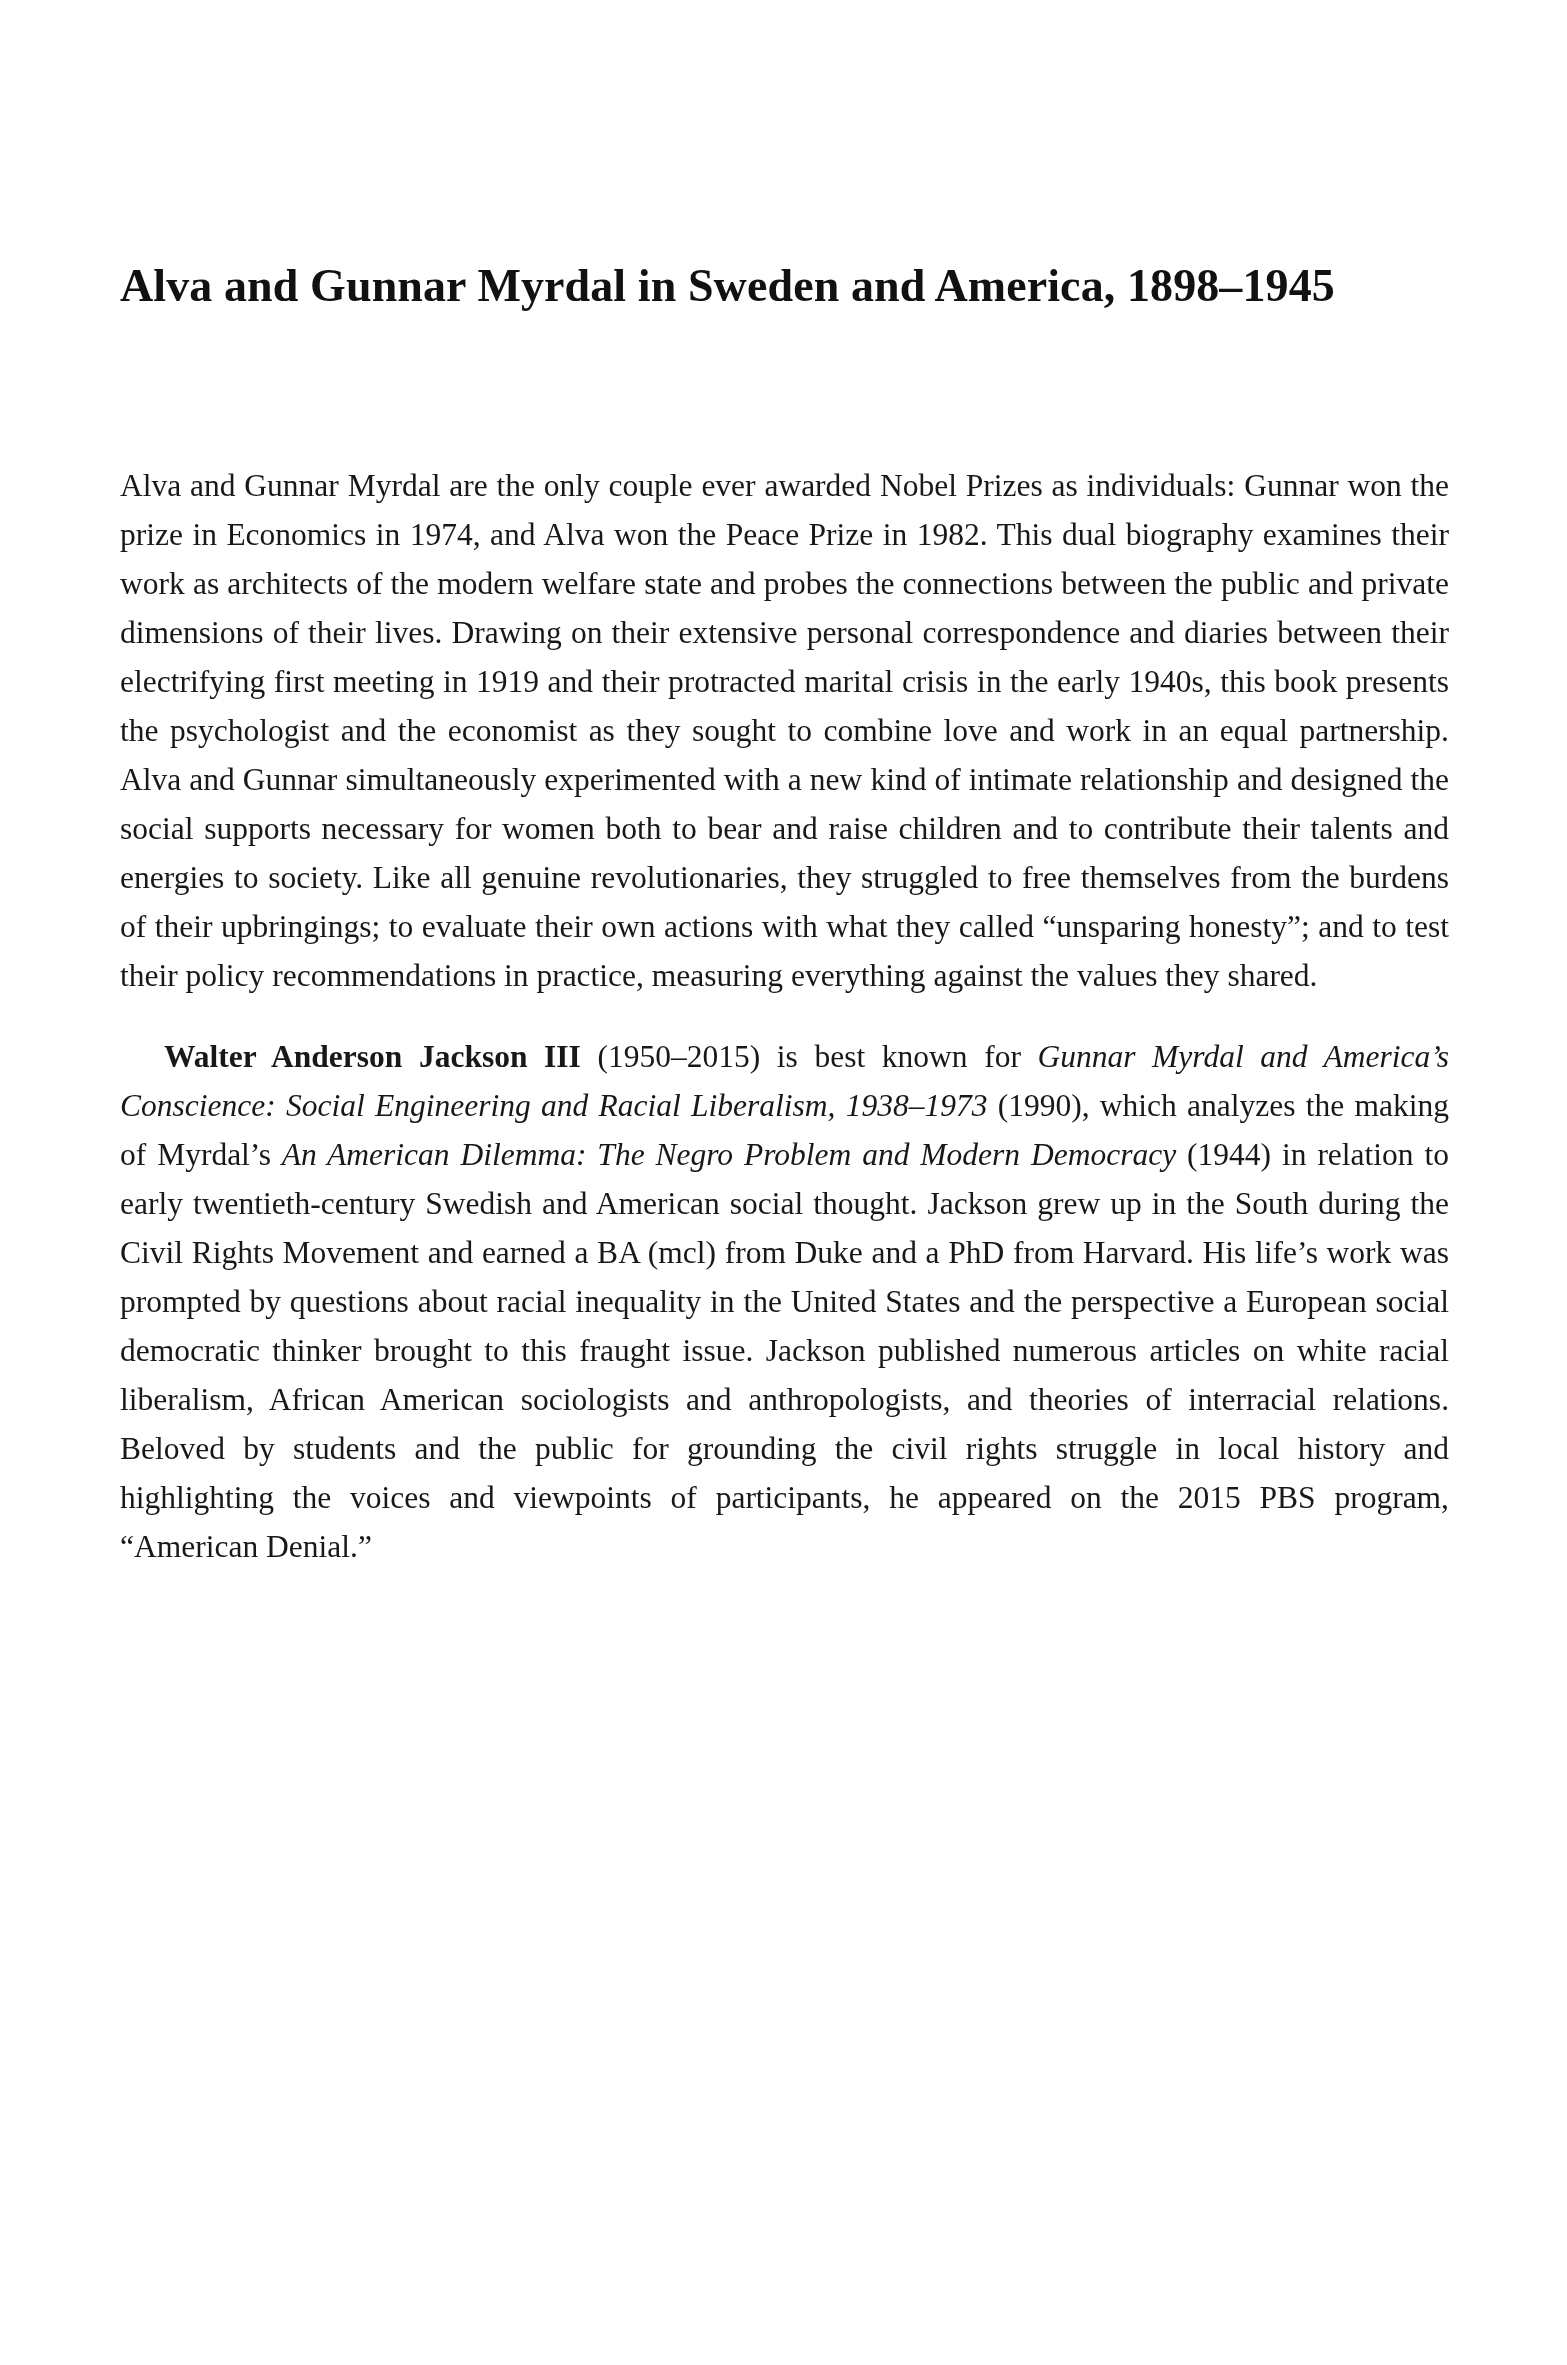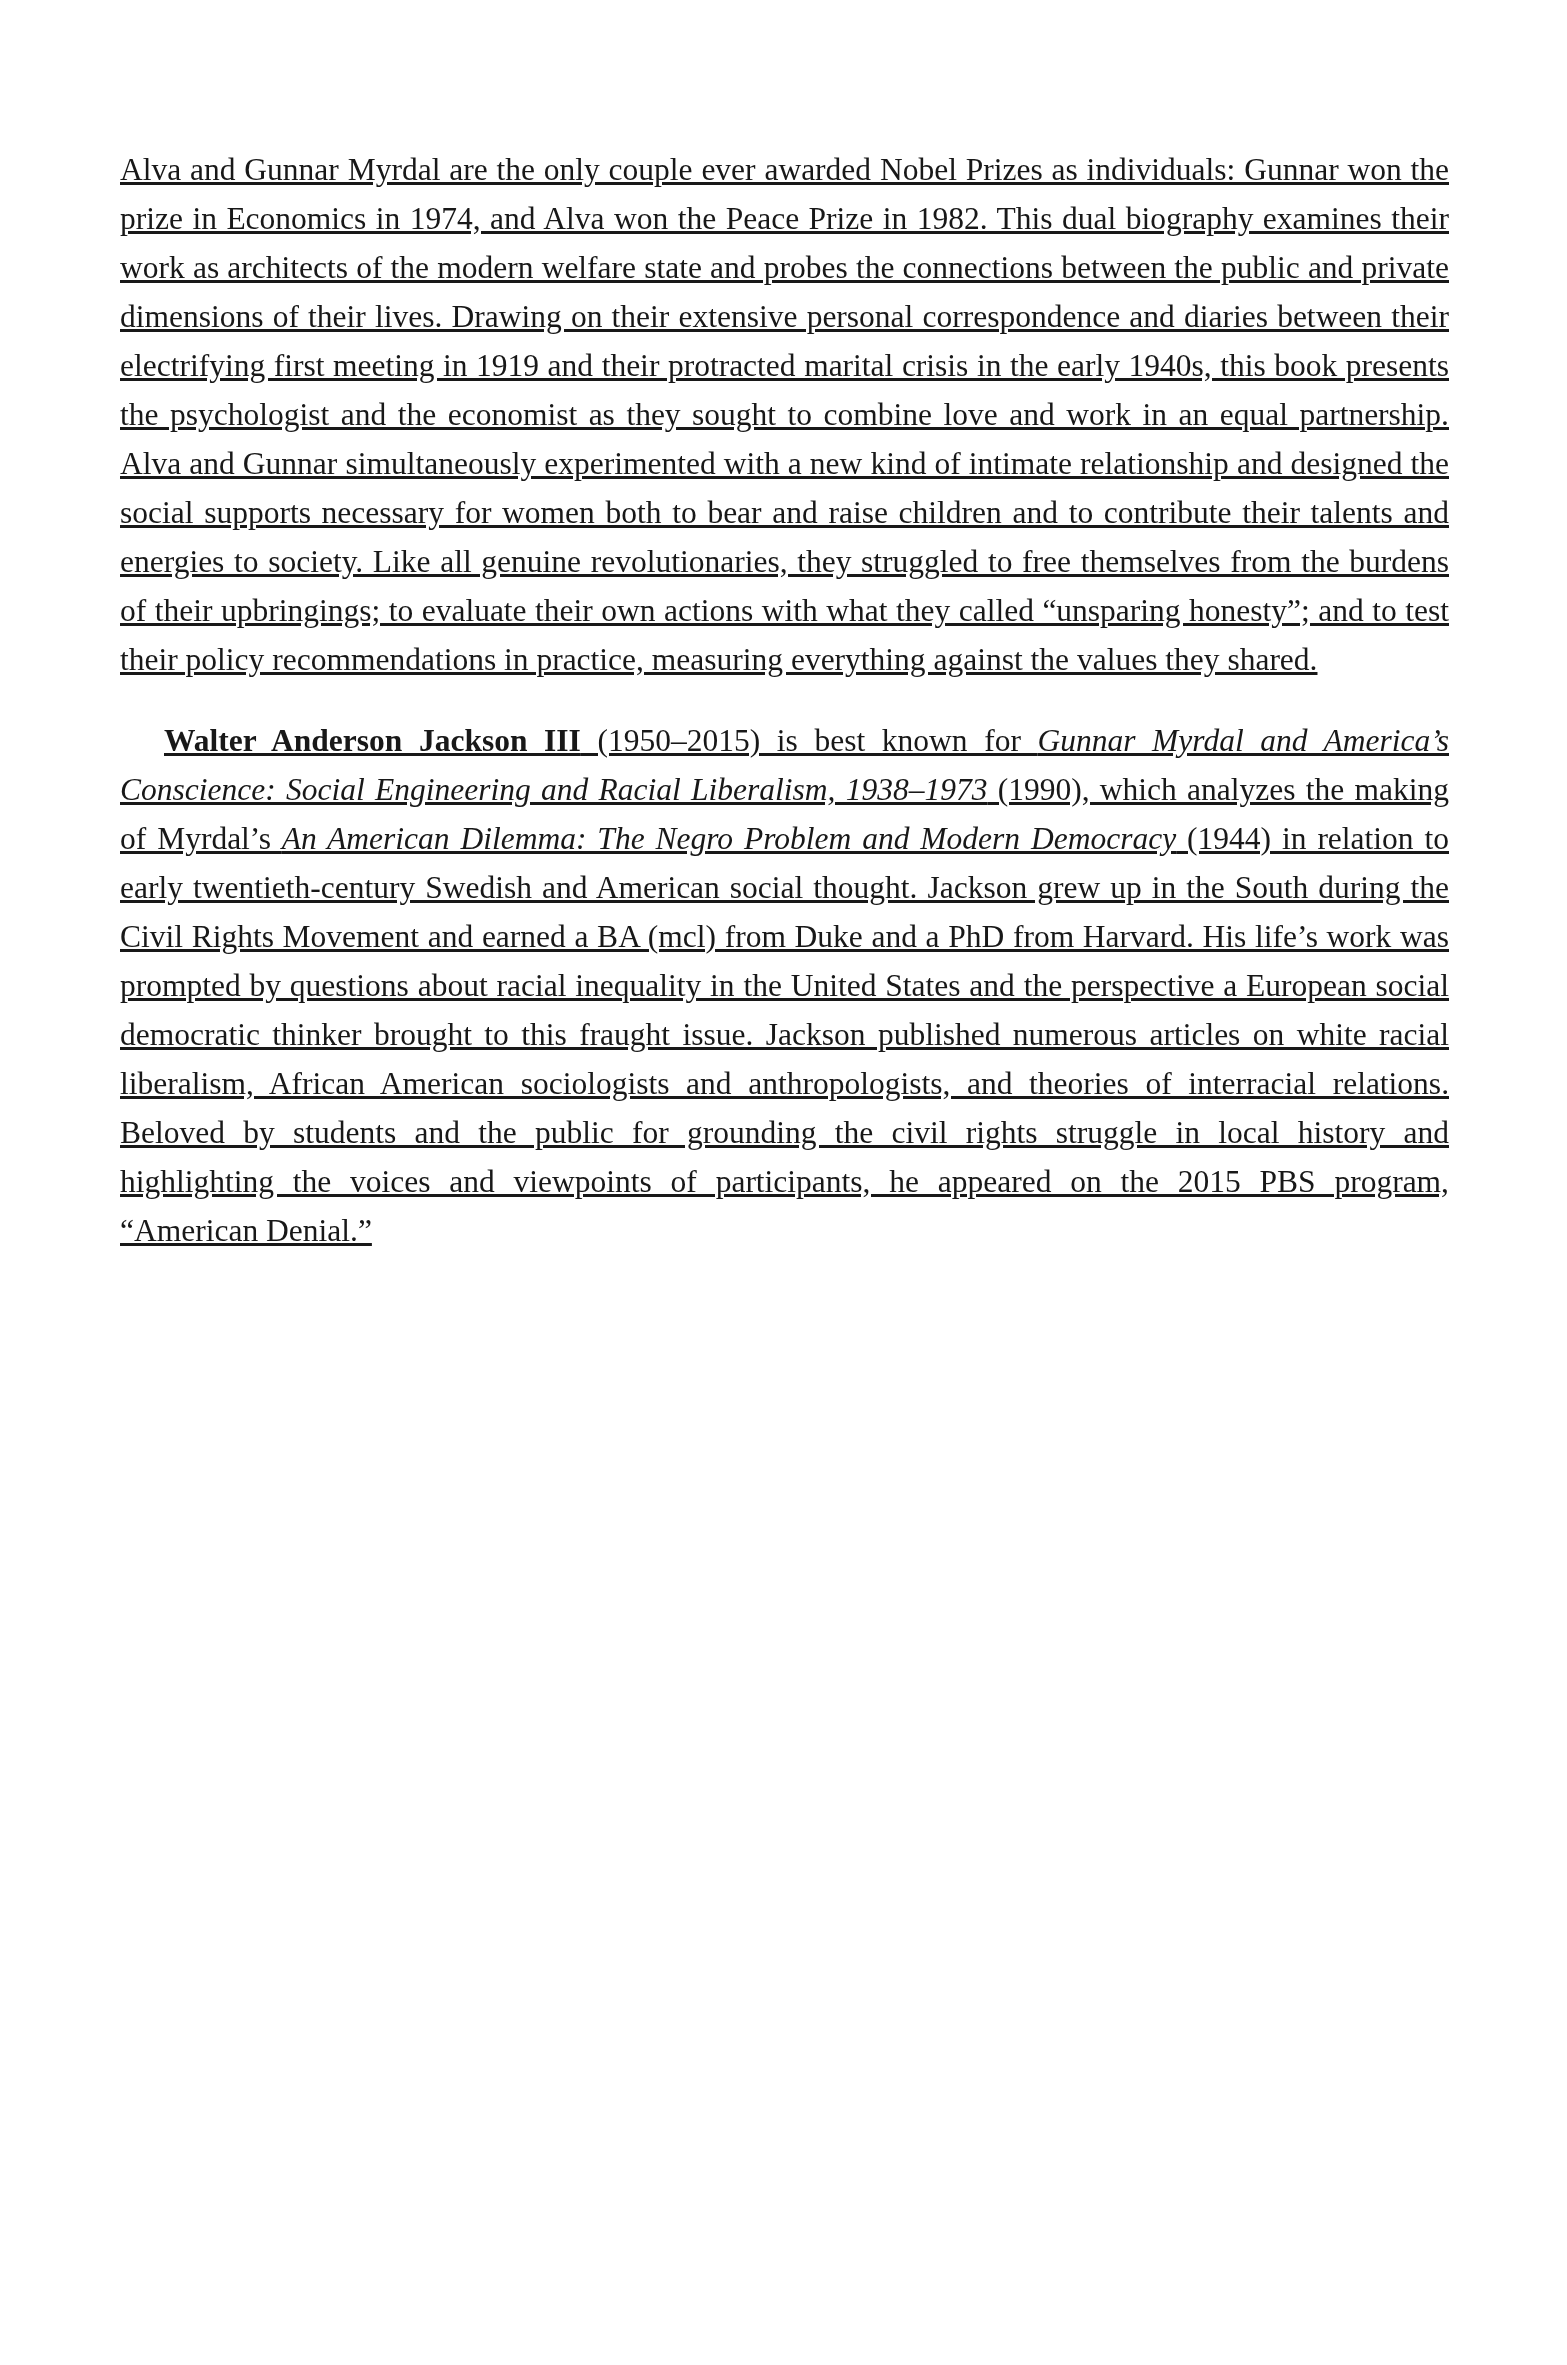--- a/index.html
+++ b/index.html
@@ -41,39 +41,39 @@
     padding-top: 145px;
   }
   p.para {
     margin: 0;
     font-size: 31.5px;
     line-height: 49px;
     text-align: justify;
     text-justify: inter-word;
     color: #181818;
     hyphens: none;
-    text-decoration: underline;
   }
   p.para + p.para {
     margin-top: 32px;
   }
   .bold-run {
     font-weight: bold;
     margin-left: 44px;
   }
   .ital-run {
     font-style: italic;
   }
 </style>
 </head>
 <body>
 
 <div class="page">
   <div class="content">
 
+    <h1 class="doc-title">Alva and Gunnar Myrdal in Sweden and America, 1898–1945</h1>
 
     <div class="body-block">
 
       <p class="para">Alva and Gunnar Myrdal are the only couple ever awarded Nobel Prizes as individuals: Gunnar won the prize in Economics in 1974, and Alva won the Peace Prize in 1982. This dual biography examines their work as architects of the modern welfare state and probes the connections between the public and private dimensions of their lives. Drawing on their extensive personal correspondence and diaries between their electrifying first meeting in 1919 and their protracted marital crisis in the early 1940s, this book presents the psychologist and the economist as they sought to combine love and work in an equal partnership. Alva and Gunnar simultaneously experimented with a new kind of intimate relationship and designed the social supports necessary for women both to bear and raise children and to contribute their talents and energies to society. Like all genuine revolutionaries, they struggled to free themselves from the burdens of their upbringings; to evaluate their own actions with what they called “unsparing honesty”; and to test their policy recommendations in practice, measuring everything against the values they shared.</p>
 
       <p class="para"><span class="bold-run">Walter Anderson Jackson III</span><span> (1950–2015) is best known for </span><span class="ital-run">Gunnar Myrdal and America’s Conscience: Social Engineering and Racial Liberalism, 1938–1973</span><span> (1990), which analyzes the making of Myrdal’s </span><span class="ital-run">An American Dilemma: The Negro Problem and Modern Democracy</span><span> (1944) in relation to early twentieth-century Swedish and American social thought. Jackson grew up in the South during the Civil Rights Movement and earned a BA (mcl) from Duke and a PhD from Harvard. His life’s work was prompted by questions about racial inequality in the United States and the perspective a European social democratic thinker brought to this fraught issue. Jackson published numerous articles on white racial liberalism, African American sociologists and anthropologists, and theories of interracial relations. Beloved by students and the public for grounding the civil rights struggle in local history and highlighting the voices and viewpoints of participants, he appeared on the 2015 PBS program, “American Denial.”</span></p>
 
     </div>
   </div>
 </div>

